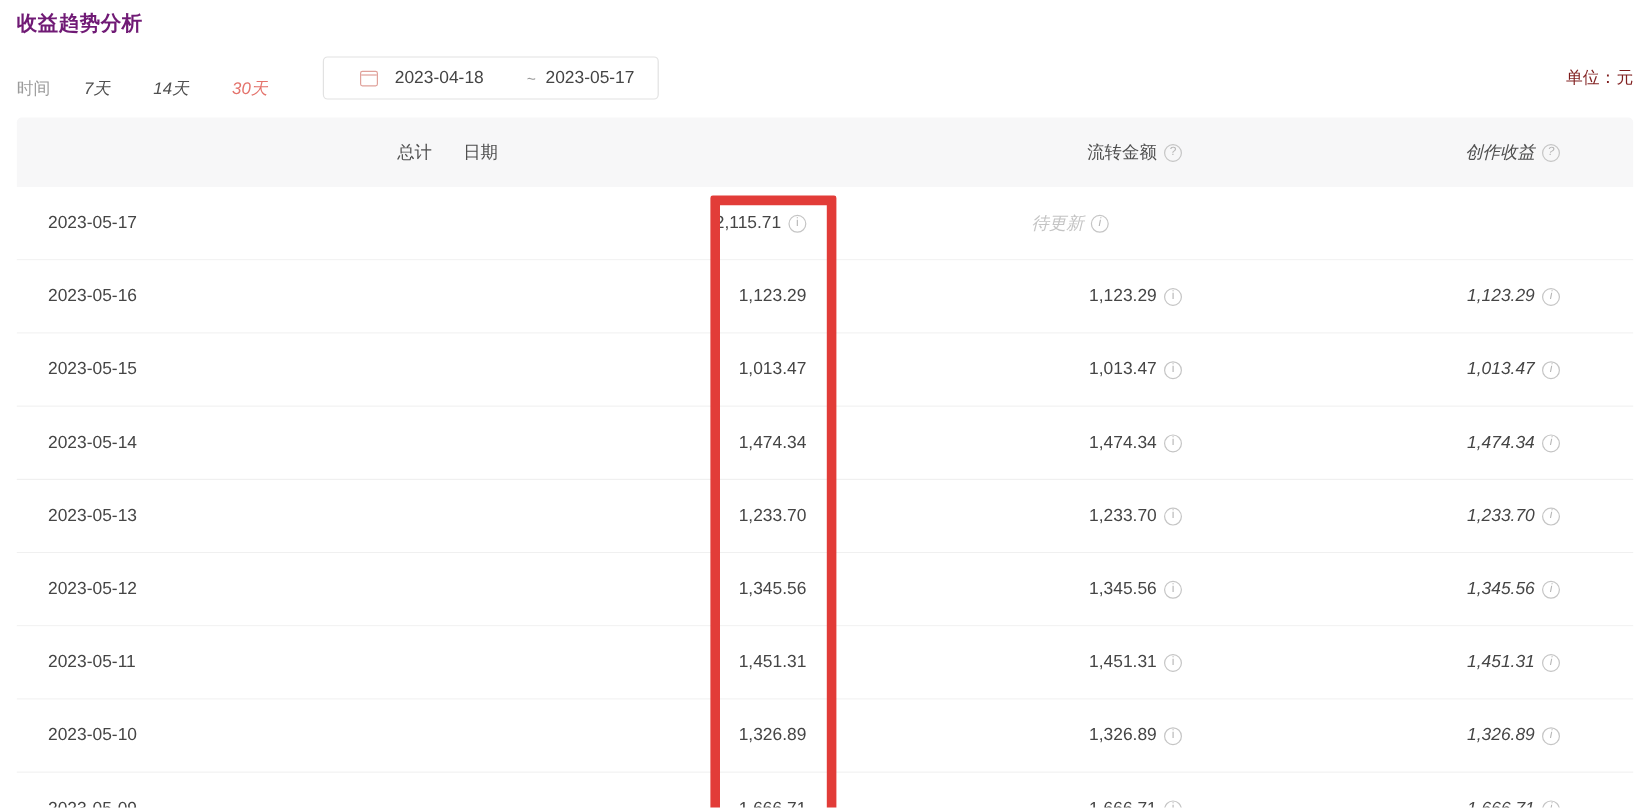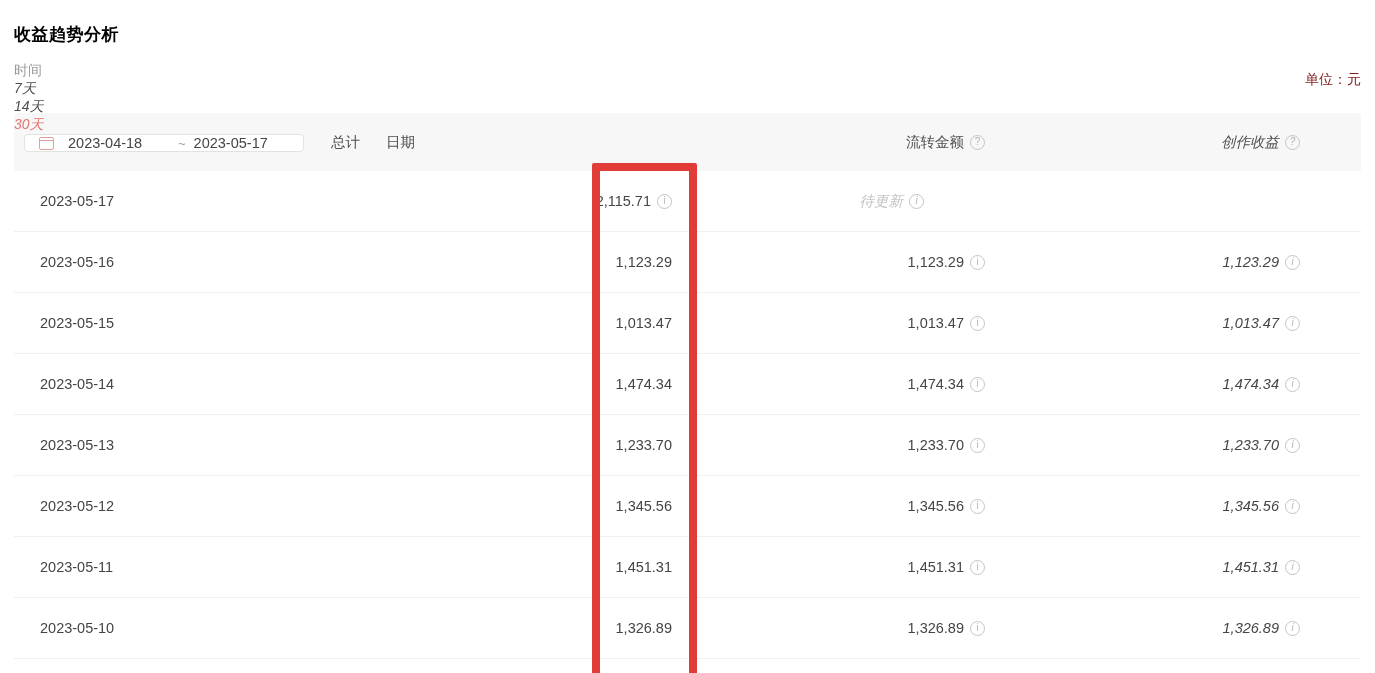--- a/index.html
+++ b/index.html
@@ -7,51 +7,50 @@
     width: 1375px; height: 673px;
     background: #ffffff;
     overflow: hidden;
     font-family: "Liberation Sans", "DejaVu Sans", sans-serif;
     position: relative;
   }
   .page { padding: 0 14px; position: relative; }
 
   
   .page-title {
-    padding-top: 23px;
+    padding-top: 8px;
     font-size: 17px;
     font-weight: 700;
-    color: #000000;
+    color: #701a75;
     letter-spacing: 0.5px;
   }
 
   
   .filter-bar {
     margin-top: 16px;
     height: 36px;
     display: flex;
-    align-items: flex-start;
+    align-items: flex-end;
     position: relative;
-    flex-direction: column;
   }
   .time-label { color: #9b9b9b; font-size: 14px; margin-right: 28px; }
   .time-option {
     font-size: 14px; color: #4f4f4f; margin-right: 36px;
     cursor: pointer; background: none; border: none;
     font-family: inherit;
     font-style: italic;
   }
   .time-option.active { color: #e4736c; }
   .date-range {
     margin-left: 10px;
     width: 280px; height: 36px;
     border: 1px solid #e2e2e2;
     border-radius: 4px;
     display: flex; align-items: center;
-    padding: 0 14px;
+    padding: 0 30px;
     background: #fff;
   }
   .calendar-icon {
     width: 15px; height: 13px;
     border: 1.6px solid #e0a19a;
     border-radius: 2px;
     position: relative;
     margin-right: 14px;
     flex: none;
   }

